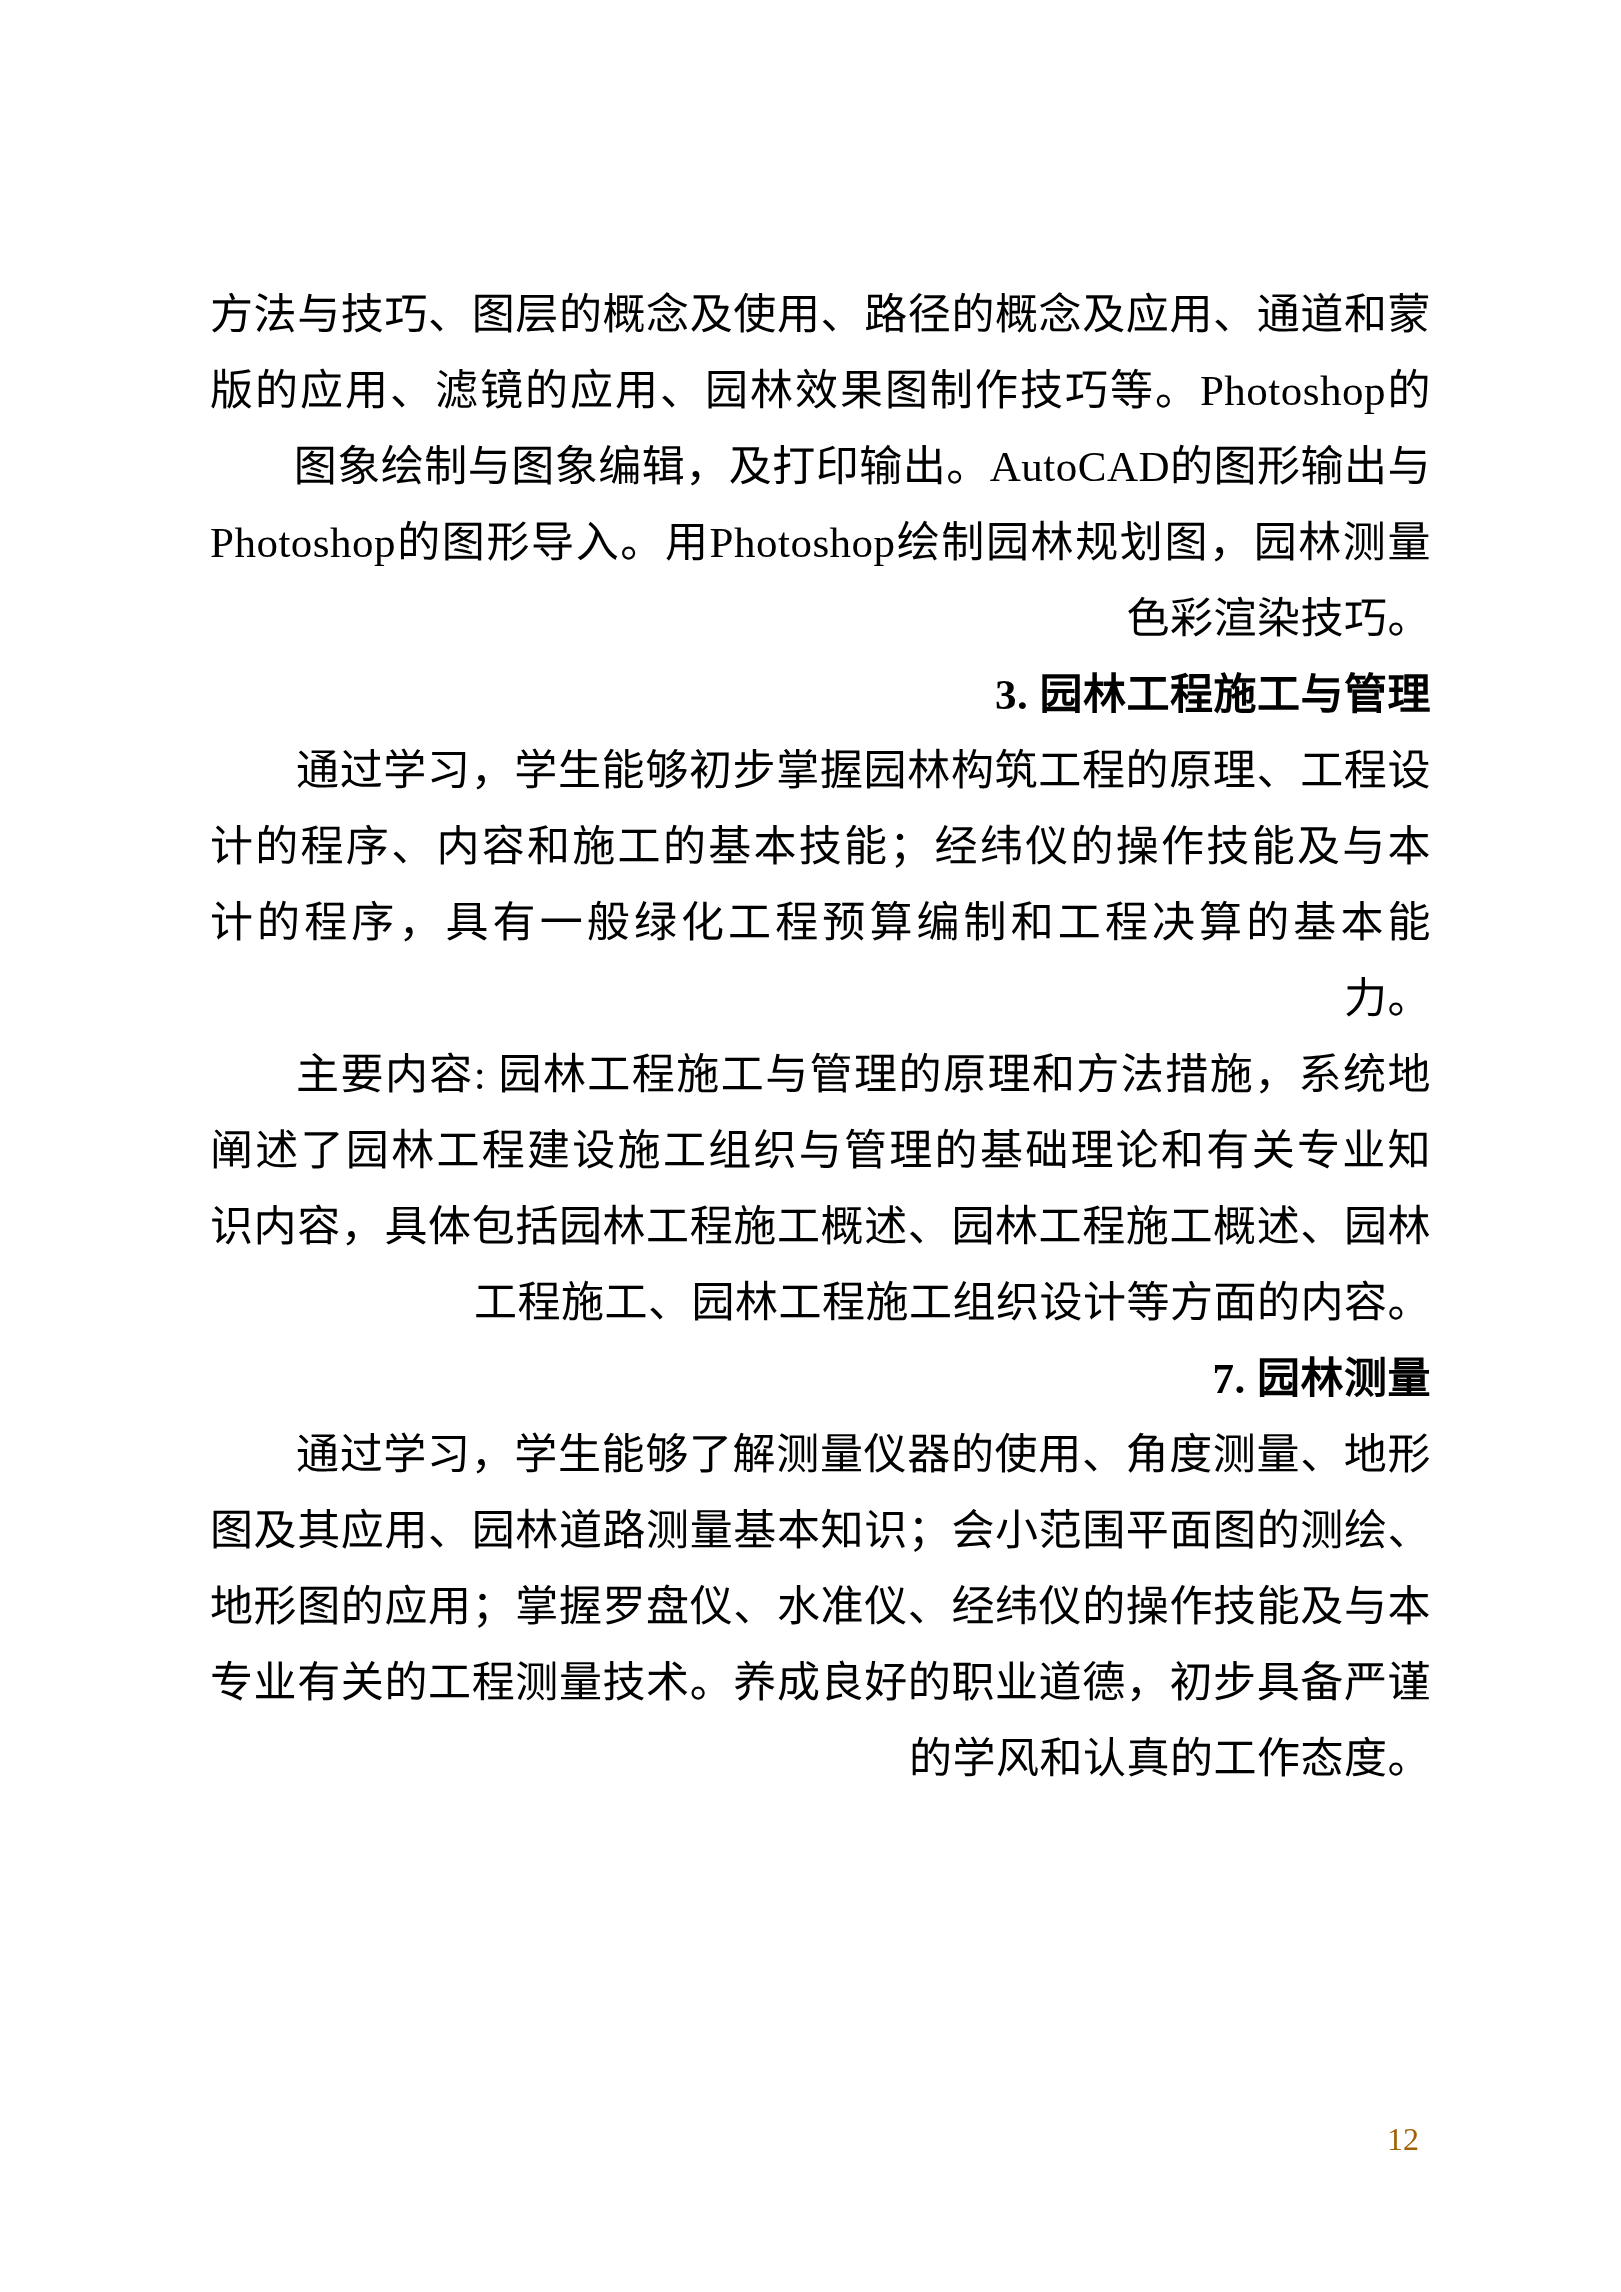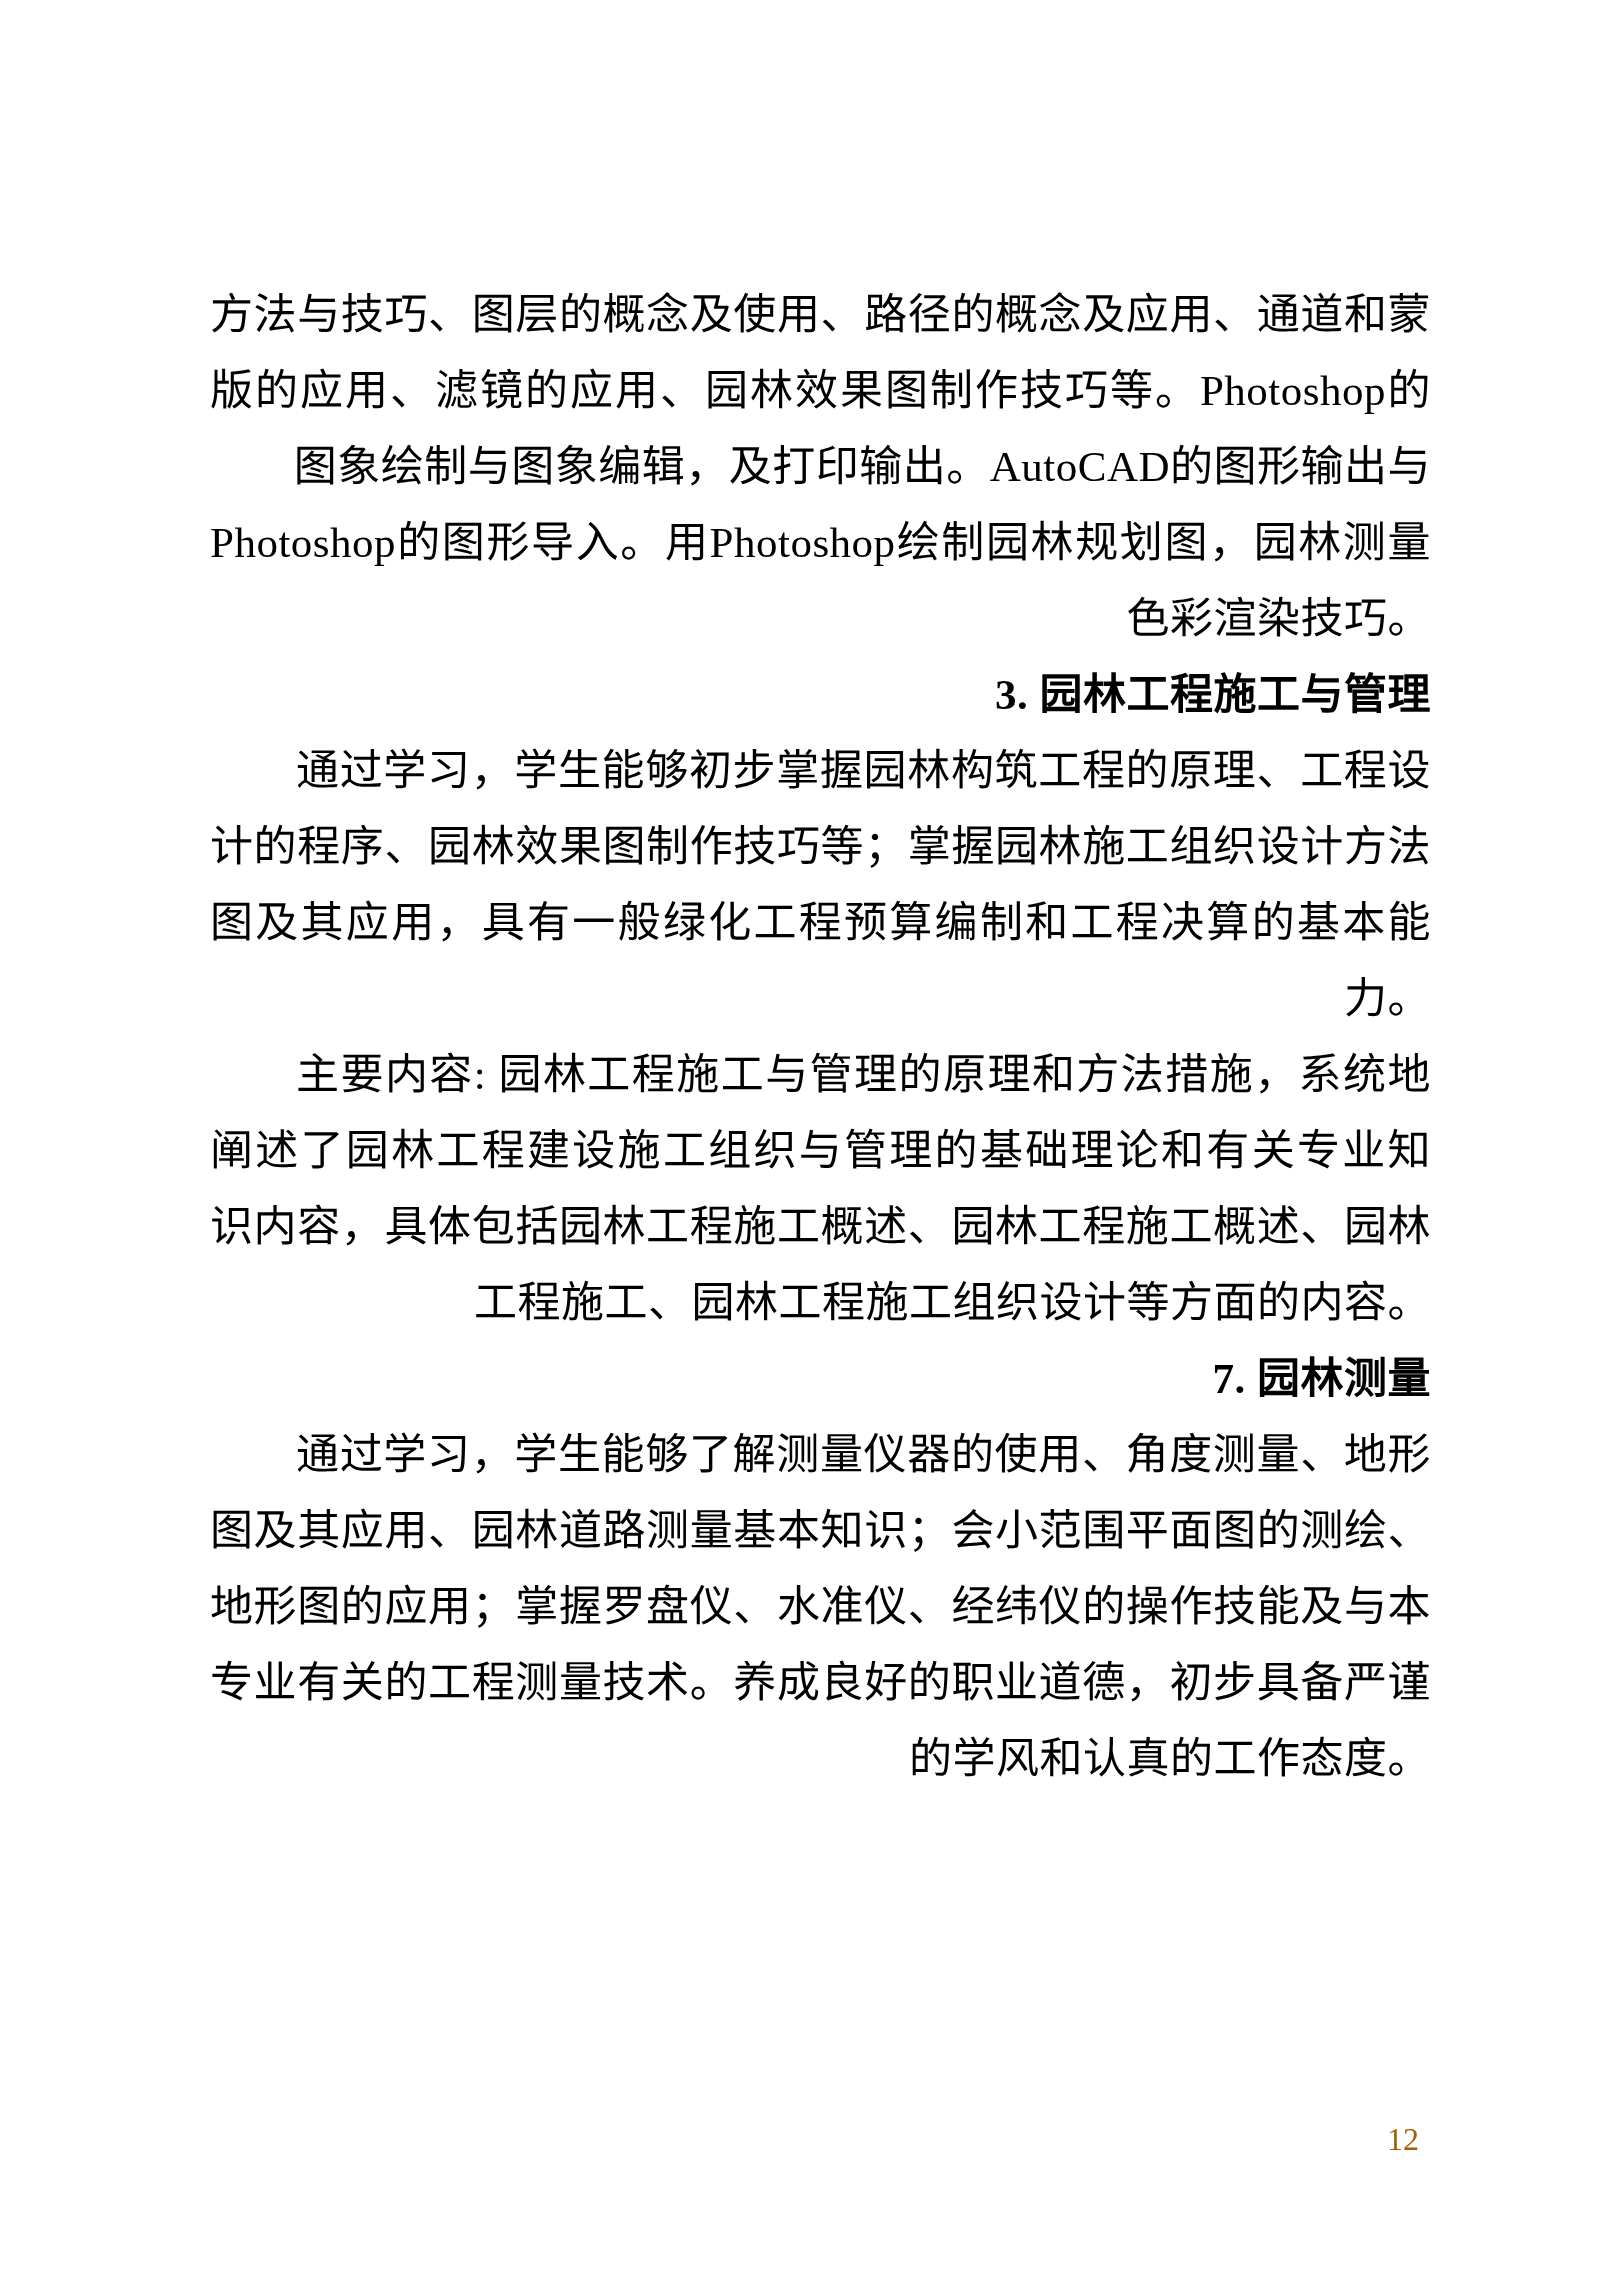--- a/index.html
+++ b/index.html
@@ -67,22 +67,22 @@
         <div class="line fill">版的应用、滤镜的应用、园林效果图制作技巧等。Photoshop的</div>
         <div class="line">图象绘制与图象编辑，及打印输出。AutoCAD的图形输出与</div>
         <div class="line fill">Photoshop的图形导入。用Photoshop绘制园林规划图，园林测量</div>
         <div class="line">色彩渲染技巧。</div>
       </div>
       <div class="paragraph heading">
         <div class="line indent">3. 园林工程施工与管理</div>
       </div>
       <div class="paragraph">
         <div class="line fill indent">通过学习，学生能够初步掌握园林构筑工程的原理、工程设</div>
-        <div class="line fill">计的程序、园林效果图制作技巧等；掌握园林施工组织设计方法</div>
-        <div class="line fill">图及其应用，具有一般绿化工程预算编制和工程决算的基本能</div>
+        <div class="line fill">计的程序、内容和施工的基本技能；经纬仪的操作技能及与本</div>
+        <div class="line fill">计的程序，具有一般绿化工程预算编制和工程决算的基本能</div>
         <div class="line">力。</div>
       </div>
       <div class="paragraph">
         <div class="line fill indent">主要内容: 园林工程施工与管理的原理和方法措施，系统地</div>
         <div class="line fill">阐述了园林工程建设施工组织与管理的基础理论和有关专业知</div>
         <div class="line fill">识内容，具体包括园林工程施工概述、园林工程施工概述、园林</div>
         <div class="line">工程施工、园林工程施工组织设计等方面的内容。</div>
       </div>
       <div class="paragraph heading">
         <div class="line indent">7. 园林测量</div>

